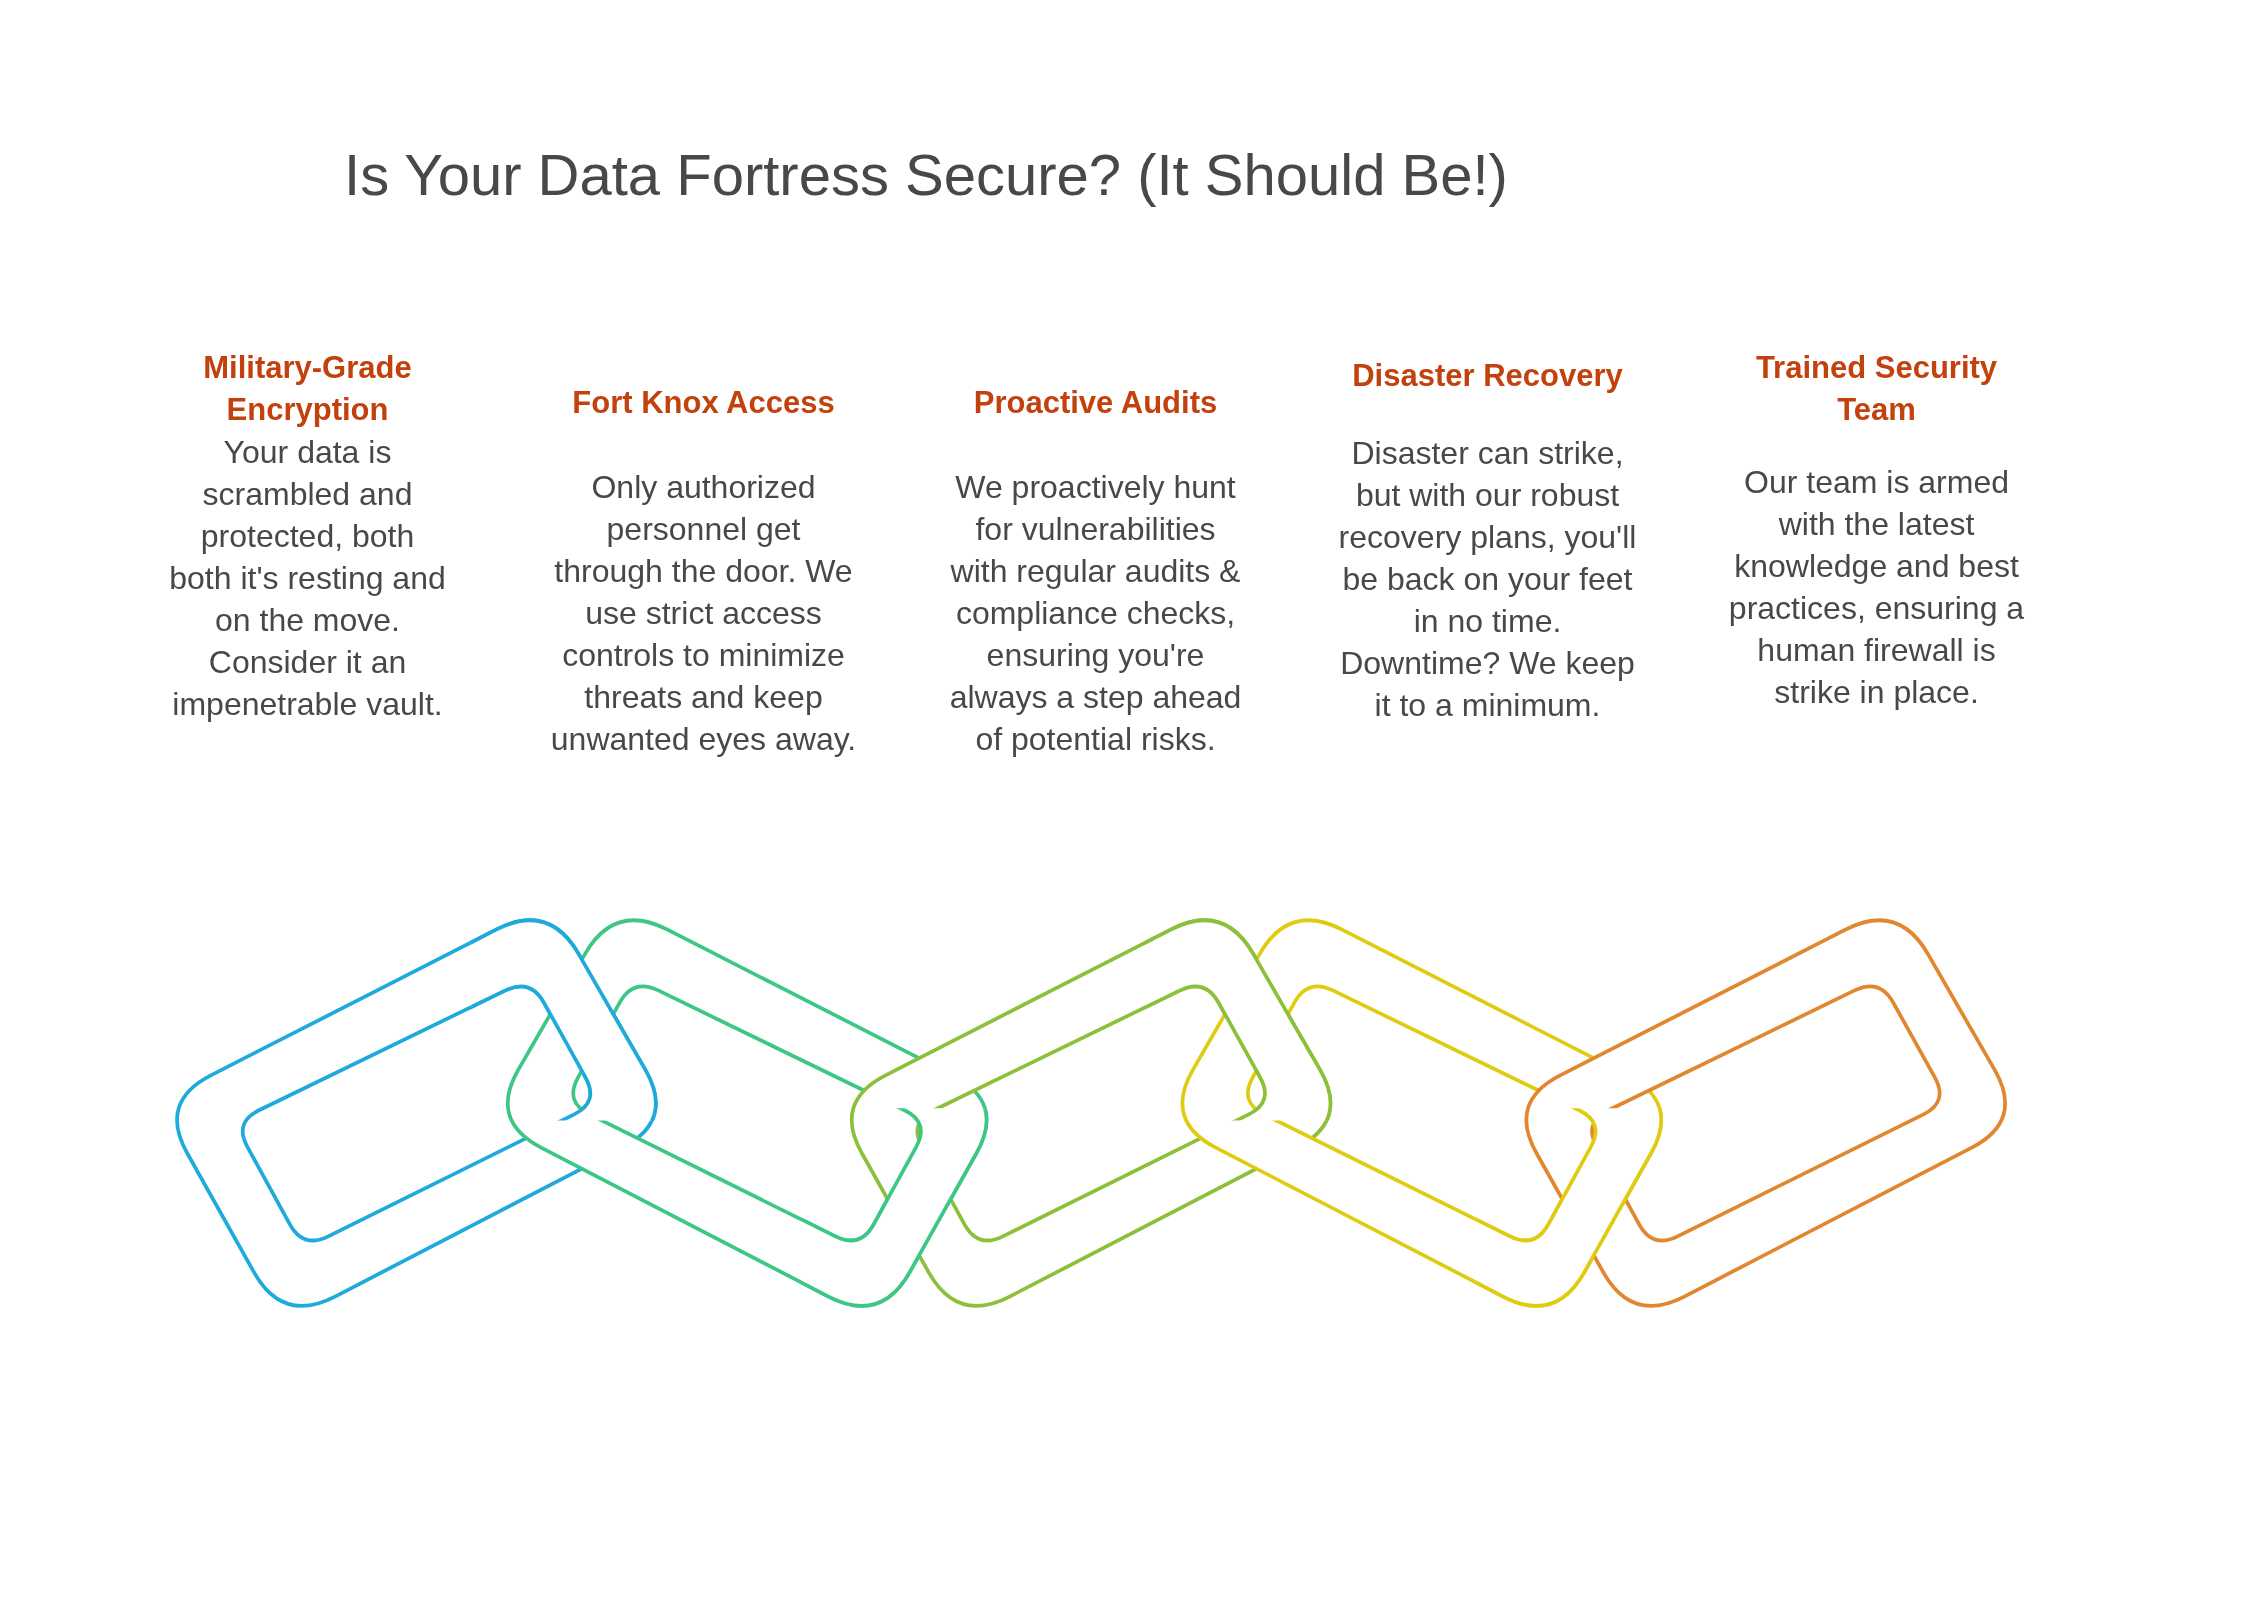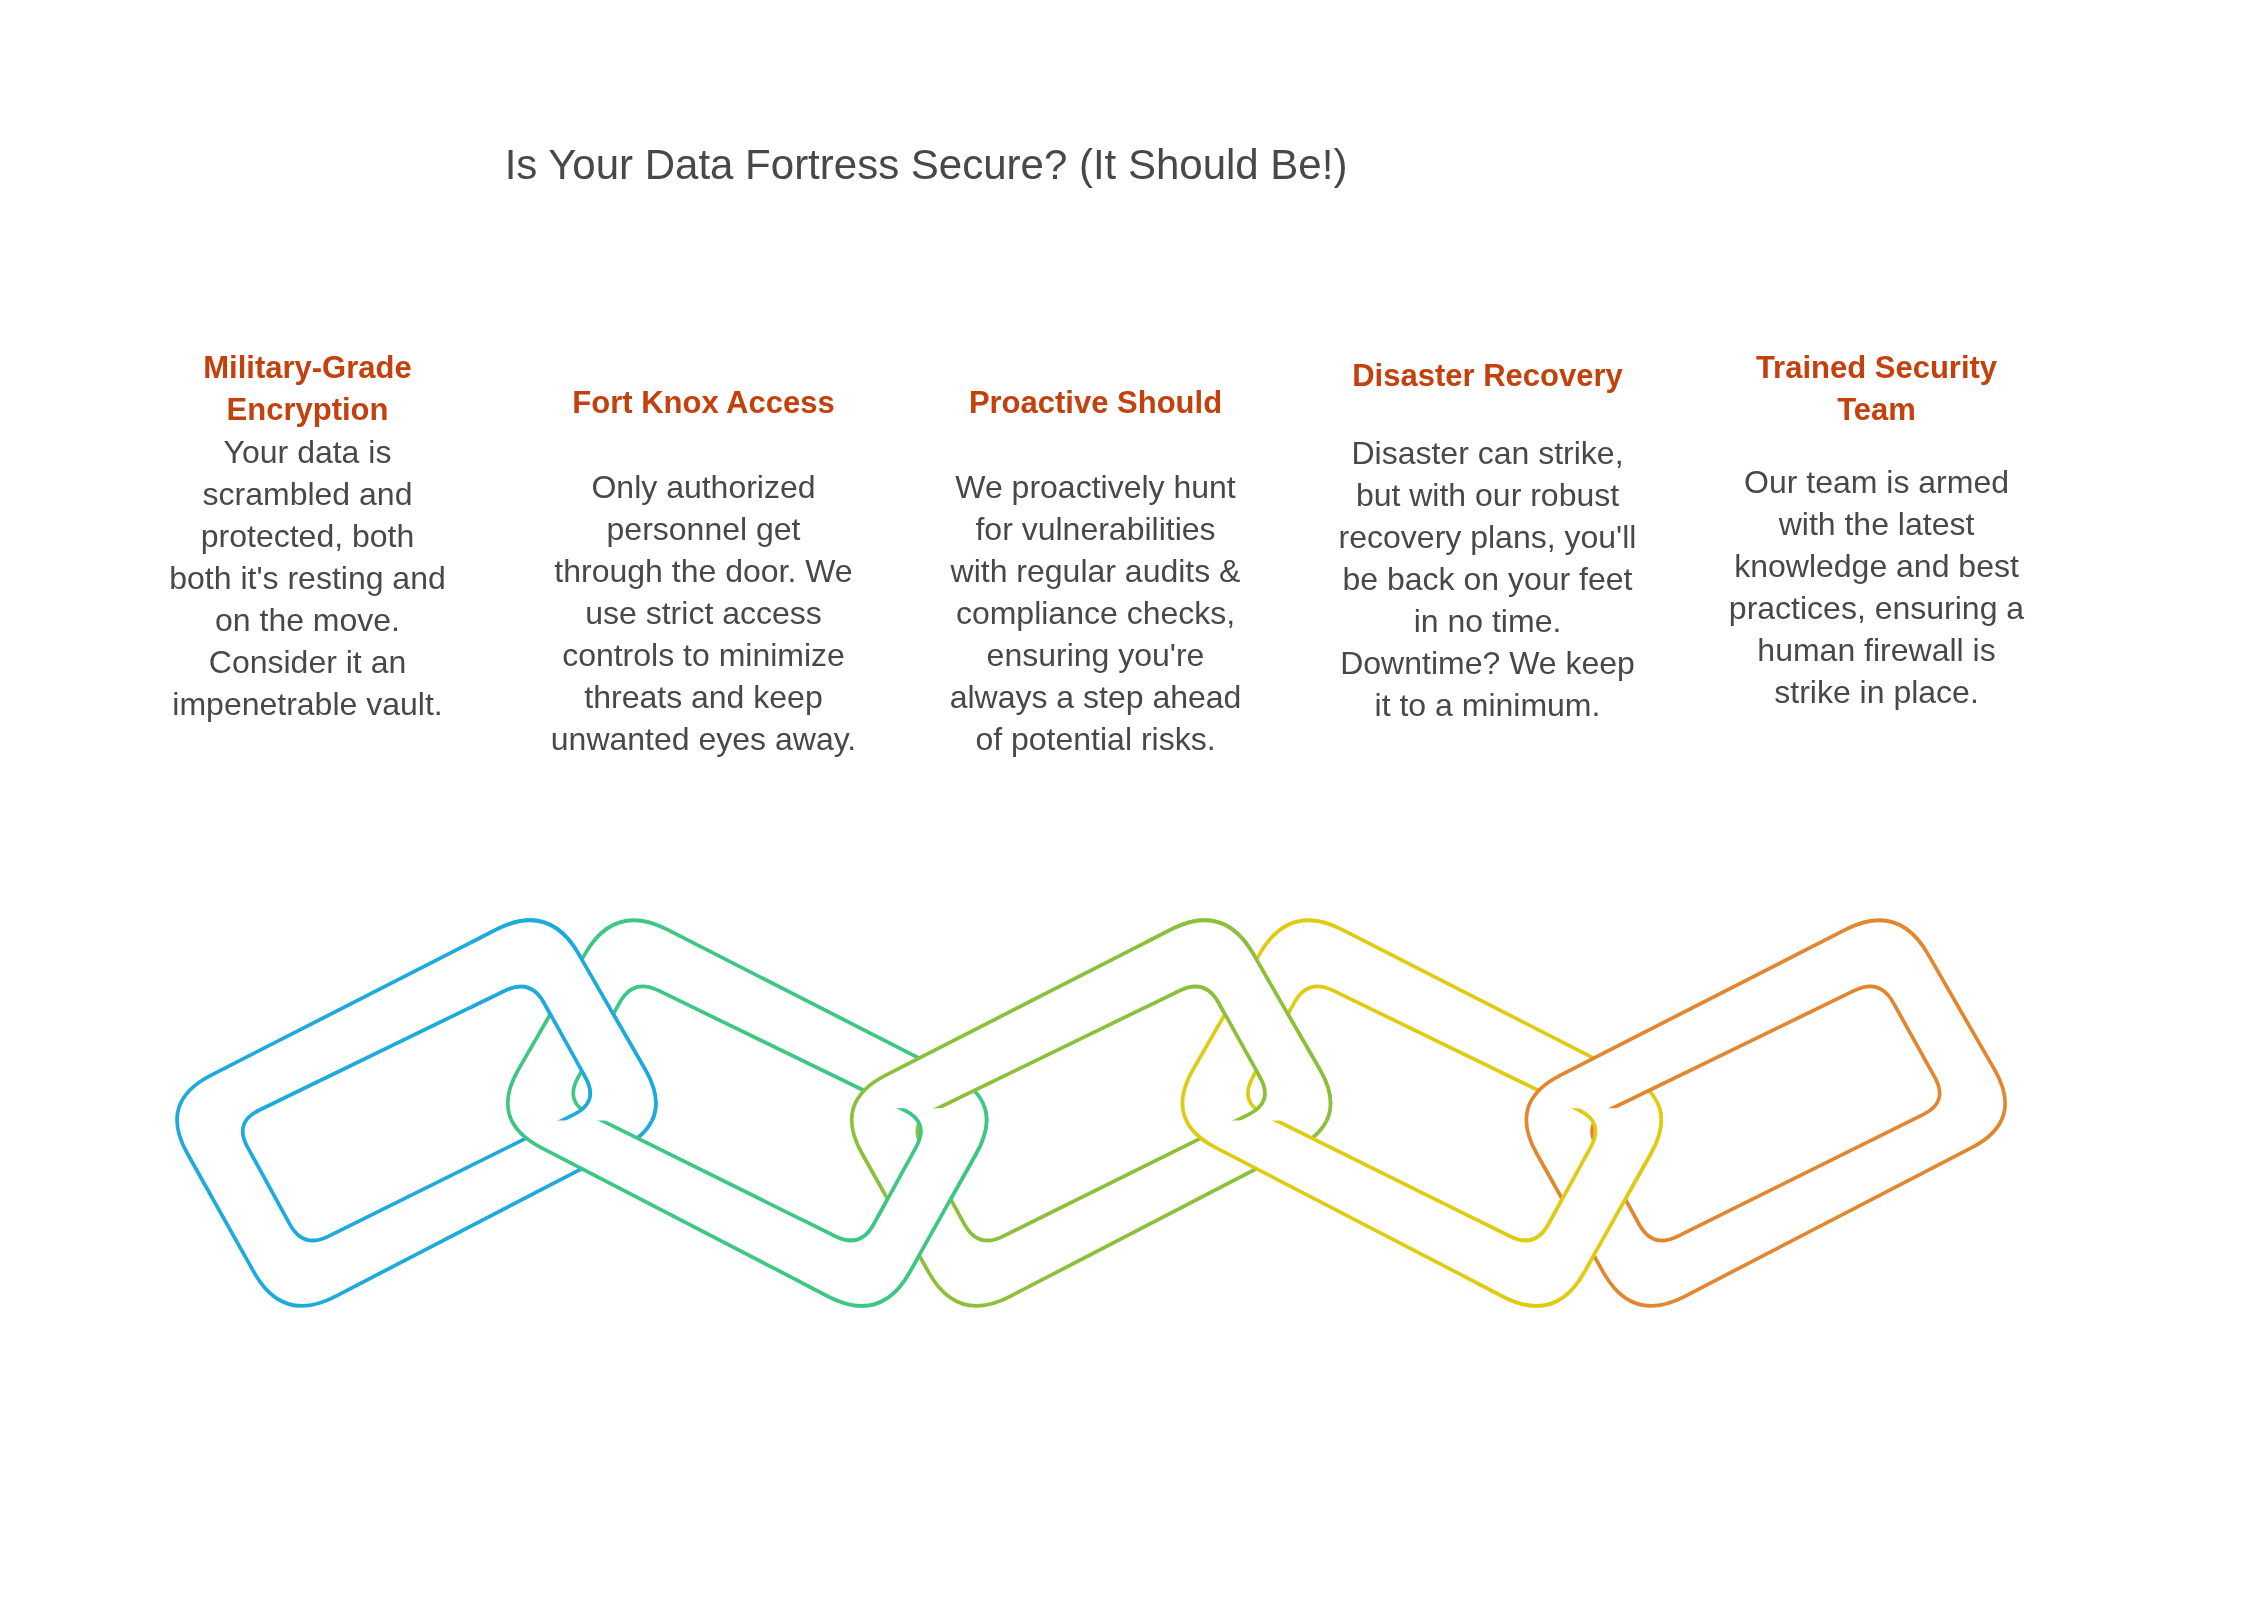--- a/index.html
+++ b/index.html
@@ -1,20 +1,20 @@
 <!DOCTYPE html>
 <html style="font-size:10px"><head>
   <meta charset="utf-8">
   <style>
     html, body { margin: 0; padding: 0; background: #ffffff; }
     body { width: 2261px; height: 1621px; position: relative; overflow: hidden;
            font-family: "Liberation Sans", sans-serif; }
     .title {
       position: absolute; left: 0; width: 1852px; top: 141px;
-      text-align: center; font-size: 42px; color: #484848;
+      text-align: center; font-size: 58px; color: #484848;
       font-family: "Liberation Sans", sans-serif; letter-spacing: 0px;
     }
     .col {
       position: absolute; width: 371px; text-align: center;
       font-family: "Liberation Sans", sans-serif;
     }
     .col .heading {
       color: #c2410c; font-weight: bold; font-size: 31px; line-height: 42px;
       margin: 0;
     }
@@ -55,21 +55,21 @@
     <span>through the door. We</span>
     <span>use strict access</span>
     <span>controls to minimize</span>
     <span>threats and keep</span>
     <span>unwanted eyes away.</span>
   </div>
 </div>
 
 <div class="col" style="left:910px; top:382px;">
   <div class="heading">
-    <span>Proactive Should</span>
+    <span>Proactive Audits</span>
   </div>
   <div class="body" style="margin-top:42px;">
     <span>We proactively hunt</span>
     <span>for vulnerabilities</span>
     <span>with regular audits &amp;</span>
     <span>compliance checks,</span>
     <span>ensuring you're</span>
     <span>always a step ahead</span>
     <span>of potential risks.</span>
   </div>

